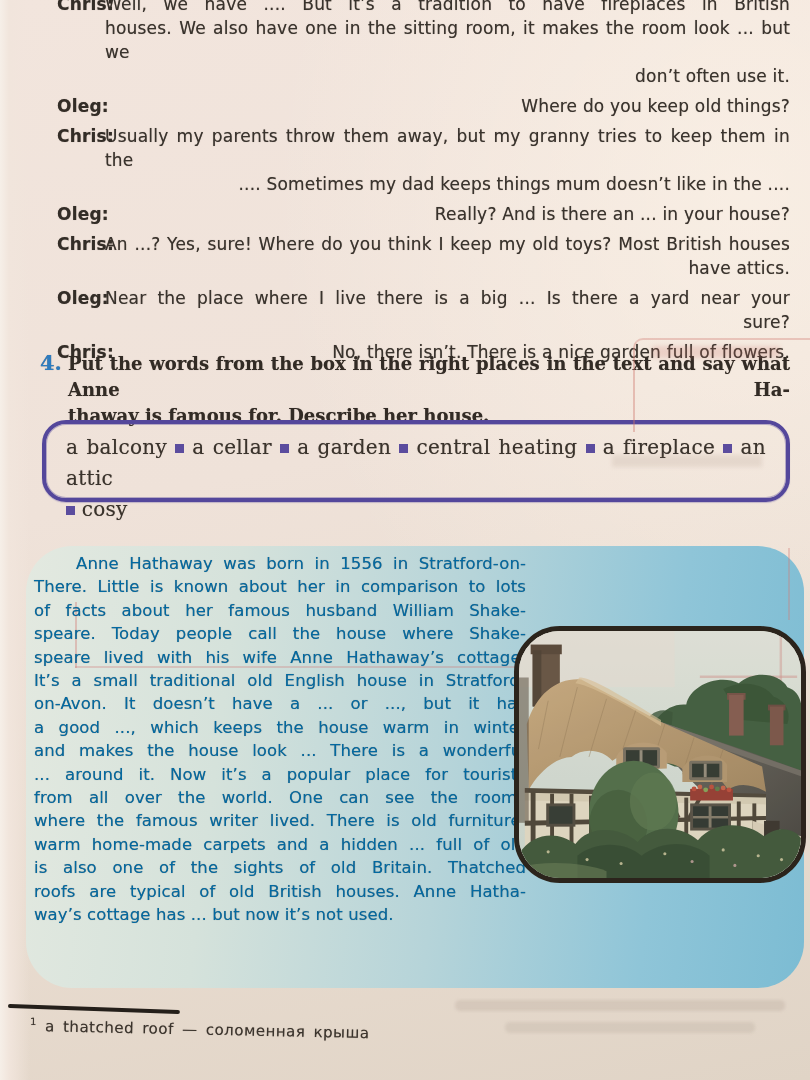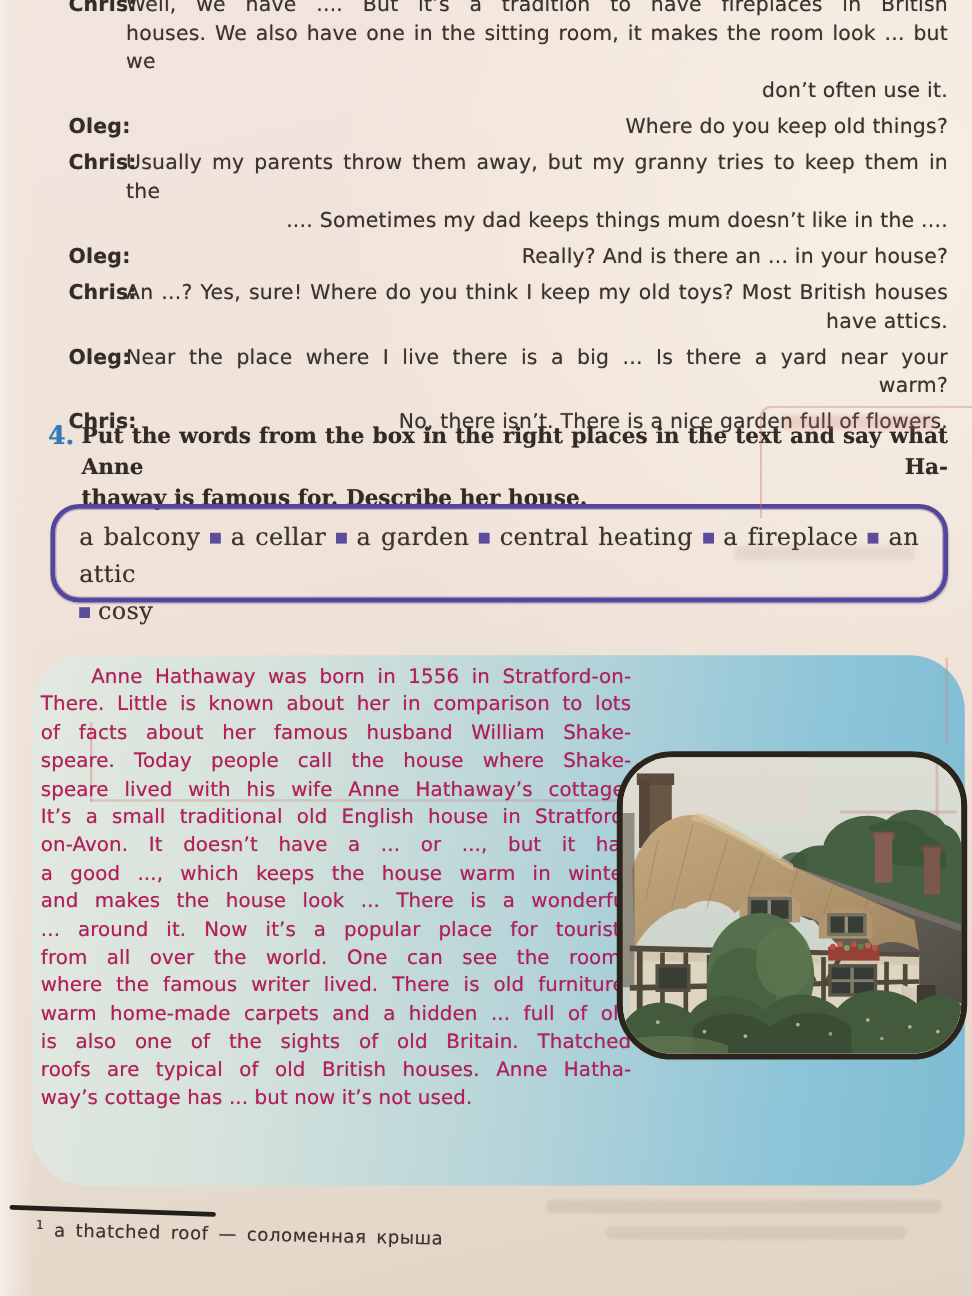--- a/index.html
+++ b/index.html
@@ -28,21 +28,21 @@
     border:4px solid #54479b;border-radius:24px;
     box-shadow:inset 0 0 0 1px rgba(84,71,155,.38), 0 1px 1px rgba(84,71,155,.3);
     padding:8px 20px;font-family:"DejaVu Serif",serif;font-size:20px;color:#3a332c;letter-spacing:.3px;}
   .wb-line{line-height:31px;}
   .wb-line.j{text-align:justify;text-align-last:justify;}
   .wbullet{display:inline-block;width:9px;height:9px;background:#5b4c9e;transform:translateY(-1px);}
   
   #panel{position:absolute;left:26px;top:546px;width:778px;height:442px;border-radius:46px;
     background:linear-gradient(97deg,#e3e9e0 0%,#d5e2db 26%,#b6d4d9 54%,#8fc5d8 80%,#7cbcd3 100%);}
   
-  #article{position:absolute;left:34px;top:552px;width:492px;color:#be185d;font-size:16.5px;letter-spacing:.1px;z-index:3;}
+  #article{position:absolute;left:34px;top:552px;width:492px;color:#0369a1;font-size:16.5px;letter-spacing:.1px;z-index:3;}
   .al{line-height:23.4px;text-align:justify;text-align-last:justify;}
   .al.first{text-indent:42px;}
   .al.last{text-align:right;text-align-last:left;}
   
   #photo{position:absolute;left:514px;top:626px;width:282px;height:247px;border:5px solid #2b241c;
     border-radius:46px;overflow:hidden;z-index:4;background:#cfd6cc;}
   #photo svg{display:block;width:100%;height:100%;}
   
   #fnrule{position:absolute;left:8px;top:1004px;width:172px;height:4px;background:#241f1a;transform:rotate(2deg);transform-origin:left center;border-radius:2px;}
   #footnote{position:absolute;left:30px;top:1016px;font-size:15px;color:#3b342d;letter-spacing:.5px;word-spacing:3px;transform:rotate(1.2deg);transform-origin:left center;}
@@ -65,21 +65,21 @@
   <div class="dl j"><span class="spk">Chris:</span><span>Well, we have .... But it’s a tradition to have fireplaces in British</span></div>
   <div class="dl j"><span class="spk"></span><span>houses. We also have one in the sitting room, it makes the room look ... but we</span></div>
   <div class="dl"><span class="spk"></span><span>don’t often use it.</span></div>
   <div class="dl gap"><span class="spk">Oleg:</span><span>Where do you keep old things?</span></div>
   <div class="dl gap j"><span class="spk">Chris:</span><span>Usually my parents throw them away, but my granny tries to keep them in the</span></div>
   <div class="dl"><span class="spk"></span><span>.... Sometimes my dad keeps things mum doesn’t like in the ....</span></div>
   <div class="dl gap"><span class="spk">Oleg:</span><span>Really? And is there an ... in your house?</span></div>
   <div class="dl gap j"><span class="spk">Chris:</span><span>An ...? Yes, sure! Where do you think I keep my old toys? Most British houses</span></div>
   <div class="dl"><span class="spk"></span><span>have attics.</span></div>
   <div class="dl gap j"><span class="spk">Oleg:</span><span>Near the place where I live there is a big ... Is there a yard near your</span></div>
-  <div class="dl"><span class="spk"></span><span>warm?</span></div>
+  <div class="dl"><span class="spk"></span><span>sure?</span></div>
   <div class="dl gap"><span class="spk">Chris:</span><span>No, there isn’t. There is a nice garden full of flowers.</span></div>
 </div>
 
 <div id="exercise" class="soft">
   <span class="num">4.</span>
   <div class="il j">Put the words from the box in the right places in the text and say what Anne Ha-</div>
   <div class="il">thaway is famous for. Describe her house.</div>
 </div>
 
 <div id="wordbox" class="soft">

